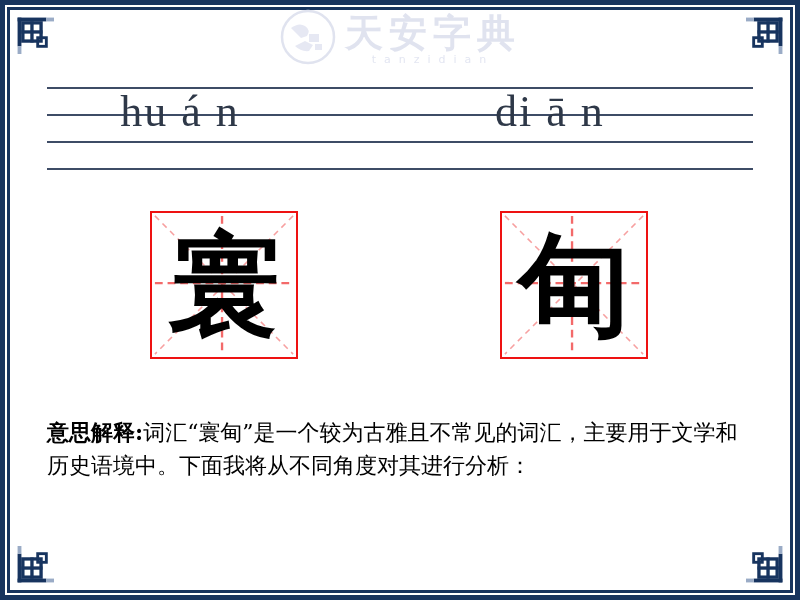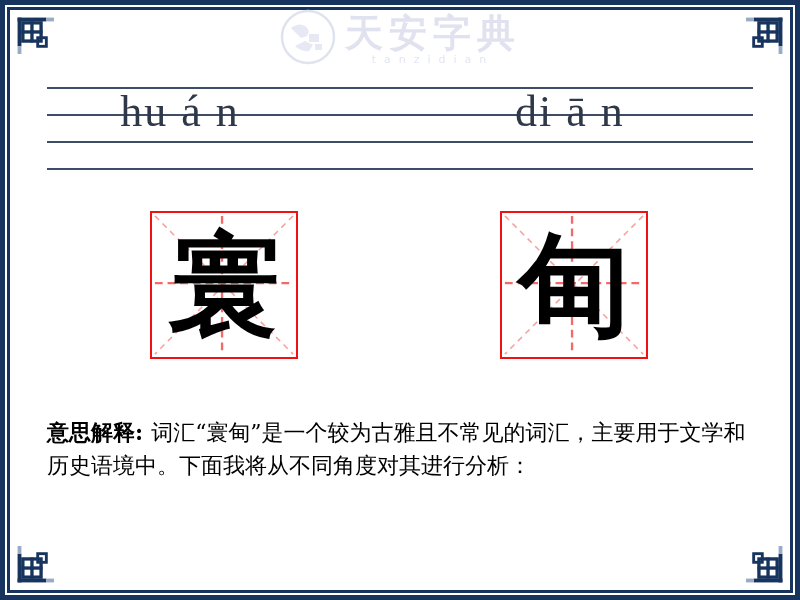--- a/index.html
+++ b/index.html
@@ -25,41 +25,41 @@
   .logo-sub{font-size:11px;color:#e3e6f2;letter-spacing:8px;line-height:13px;margin-top:0;font-family:"DejaVu Sans",sans-serif;}
   
   .staff-line{position:absolute;left:47px;width:706px;height:2px;background:#3e4c66;}
   .pinyin{
     position:absolute;top:90px;height:48px;
     font-size:44px;line-height:1;letter-spacing:2px;color:#2e3848;
     text-align:center;width:280px;
     font-family:"Liberation Serif","DejaVu Serif",serif;
   }
   .pinyin.w1{left:40px;}
-  .pinyin.w2{left:430px;}
+  .pinyin.w2{left:410px;}
   
   .char-box{
     position:absolute;top:211px;width:148px;height:148px;
     border:2px solid #ee1212;box-sizing:border-box;background:#fff;
   }
   .char-box.b1{left:150px;}
   .char-box.b2{left:500px;}
   .char-box svg{position:absolute;inset:0;width:100%;height:100%;}
   .char-glyph{
     position:absolute;inset:0;display:flex;align-items:center;justify-content:center;
     font-size:112px;font-weight:700;color:#000;
     font-family:"DejaVu Serif",serif;line-height:1;
   }
   
   .meaning{
     position:absolute;left:47px;top:416px;width:710px;
     font-size:22px;line-height:33px;color:#000;
     font-family:"DejaVu Serif",serif;
   }
-  .meaning-label{font-weight:bold;margin-right:8px;}
+  .meaning-label{font-weight:bold;margin-right:0;}
 </style>
 </head>
 <body>
 
 <div class="frame-outer"></div>
 <div class="frame-inner"></div>
 
 <svg class="corner tl" viewBox="0 0 48 48">
   <rect x="10" y="10" width="30" height="4" fill="#17345f"></rect>
   <rect x="40" y="10" width="8" height="4" fill="#9aabc6"></rect>

